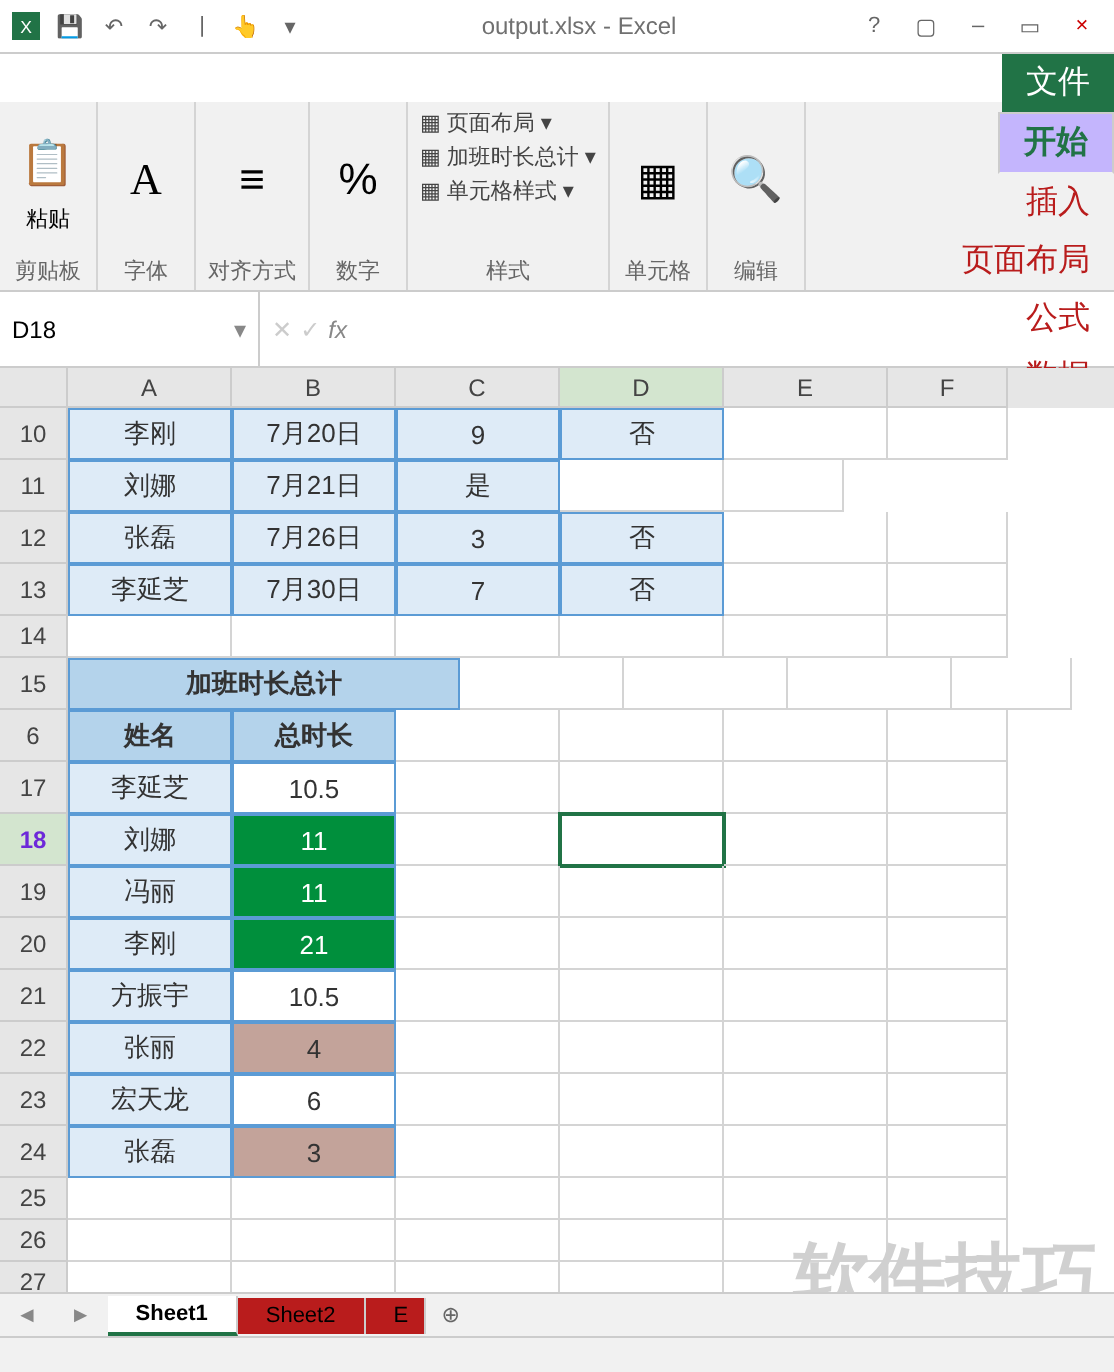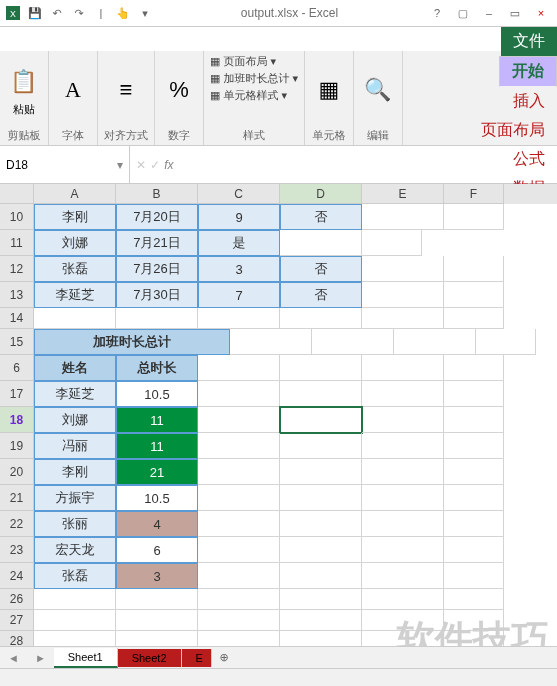--- a/index.html
+++ b/index.html
@@ -45,21 +45,21 @@
 .cell.hdr { background: #b4d3eb; font-weight: bold; }
 .cell.merged { width: 196px; }
 .cell.green { background: #008f3c; color: #fff; }
 .cell.brown { background: #c3a39a; }
 .cell.white { background: #fff; }
 .cell.selected { outline: 2px solid #217346; outline-offset: -1px; }
 
 .sheettabs { position: absolute; bottom: 18px; left: 0; right: 0; height: 22px; border-top: 1px solid #ccc; display: flex; align-items: center; font-size: 11px; background: #f1f1f1; }
 .sheettabs .nav { padding: 0 8px; color: #888; }
 .sheettabs .stab { padding: 3px 14px; border-right: 1px solid #ccc; background: #b91c1c; cursor: pointer; }
-.sheettabs .stab.active { background: #fff; border-bottom: 2px solid #217346; }
+.sheettabs .stab.active { background: #fff; border-bottom: 2px solid #217346; font-weight: bold; }
 .sheettabs .add { padding: 0 8px; cursor: pointer; color: #666; }
 
 .statusbar { position: absolute; bottom: 0; left: 0; right: 0; height: 18px; background: #f1f1f1; border-top: 1px solid #ccc; }
 
 .watermark { position: absolute; right: 8px; bottom: 21px; font-size: 38px; color: #d0d0d0; font-weight: bold; pointer-events: none; font-family: SimSun; }
 
 .icon-box { width: 14px; height: 14px; display: inline-block; }
 </style>
 </head>
 <body>
@@ -299,20 +299,29 @@
       <div class="gridrow">
         <div class="rowh">24</div>
         <div class="cell tbl">张磊</div>
         <div class="cell tbl brown">3</div>
         <div class="cell"></div>
         <div class="cell"></div>
         <div class="cell"></div>
         <div class="cell" style="width:60px"></div>
       </div>
       <div class="gridrow short">
+        <div class="rowh">25</div>
+        <div class="cell" style=""></div>
+        <div class="cell" style=""></div>
+        <div class="cell" style=""></div>
+        <div class="cell" style=""></div>
+        <div class="cell" style=""></div>
+        <div class="cell" style="width:60px"></div>
+      </div>
+      <div class="gridrow short">
         <div class="rowh">26</div>
         <div class="cell" style=""></div>
         <div class="cell" style=""></div>
         <div class="cell" style=""></div>
         <div class="cell" style=""></div>
         <div class="cell" style=""></div>
         <div class="cell" style="width:60px"></div>
       </div>
       <div class="gridrow short">
         <div class="rowh">27</div>

